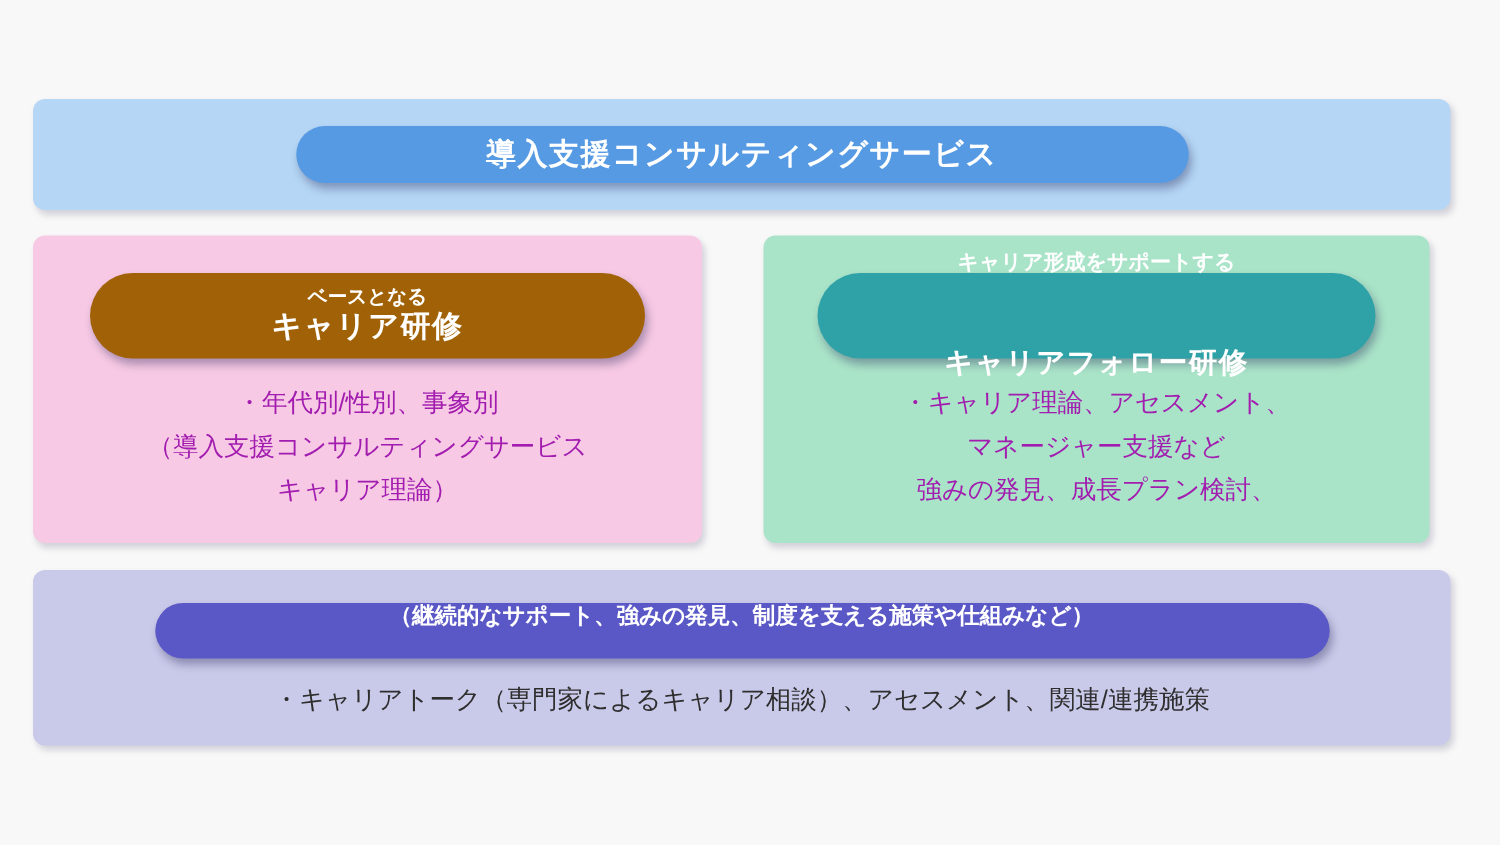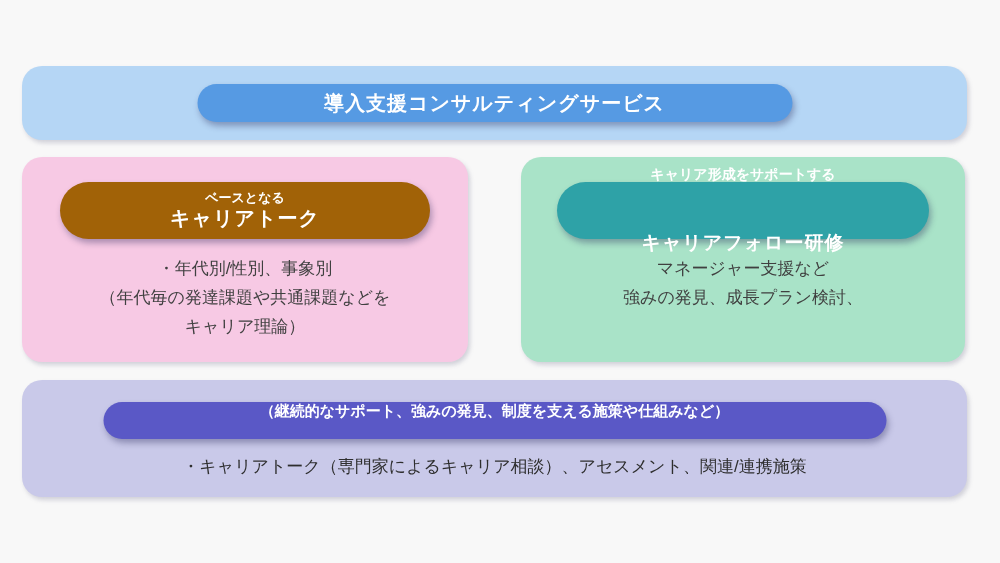--- a/index.html
+++ b/index.html
@@ -10,21 +10,21 @@
   }
   .canvas {
     position: relative;
     width: 1000px;
     height: 563px;
     background: #f8f8f8;
     overflow: hidden;
   }
   .band, .box {
     position: absolute;
-    border-radius: 20px;
+    border-radius: 8px;
     box-shadow: 2px 3px 4px rgba(110, 110, 140, 0.28);
   }
   .pill {
     position: absolute;
     border-radius: 40px;
     display: flex;
     flex-direction: column;
     align-items: center;
     justify-content: center;
     color: #ffffff;
@@ -36,35 +36,35 @@
   
   .band.header { left: 22px; top: 66px; width: 945px; height: 74px; }
   .pill.header-pill {
     left: 50%; transform: translateX(-50%);
     top: 18px; width: 595px; height: 38px;
     font-size: 20px; letter-spacing: 1px;
     flex-direction: row;
   }
   
   .box.left-box  { left: 22px;  top: 157px; width: 446px; height: 205px; }
-  .box.right-box { left: 521px; top: 157px; width: 444px; height: 205px; }
+  .box.right-box { left: 509px; top: 157px; width: 444px; height: 205px; }
   .pill.tall { top: 25px; left: 50%; transform: translateX(-50%); height: 57px; }
   .pill.left-pill  { width: 370px; }
   .pill.right-pill { width: 372px; }
   .pill-small { font-size: 13px; }
   .pill-small.slightly-bigger { font-size: 14px; }
   .pill-large { font-size: 20px; letter-spacing: 1px; }
   .pill-large.slightly-smaller { font-size: 19px; margin-top: 48px; }
   .box-body {
     position: absolute;
     left: 0; right: 0; top: 97px;
     text-align: center;
     font-size: 17px;
     line-height: 29px;
-    color: #404040;
+    color: #a21caf;
   }
   
   .box.bottom-box { left: 22px; top: 380px; width: 945px; height: 117px; }
   .pill.bottom-pill {
     top: 22px; left: 50%; transform: translateX(-50%);
     width: 783px; height: 37px;
     flex-direction: row;
     align-items: baseline;
     white-space: nowrap;
   }
@@ -86,35 +86,36 @@
 
   <section class="band header" style="background-color: rgb(181, 214, 245);">
     <div class="pill header-pill" style="background-color: rgb(86, 154, 227);">
       <span>導入支援コンサルティングサービス</span>
     </div>
   </section>
 
   <section class="box left-box" style="background-color: rgb(247, 201, 228);">
     <div class="pill tall left-pill" style="background-color: #a16207;">
       <div class="pill-small">ベースとなる</div>
-      <div class="pill-large">キャリアトーク</div>
+      <div class="pill-large">キャリア研修</div>
     </div>
     <div class="box-body">
       <div>・年代別/性別、事象別</div>
-      <div>（年代毎の発達課題や共通課題などを</div>
+      <div>（導入支援コンサルティングサービス</div>
       <div>キャリア理論）</div>
     </div>
   </section>
 
   <section class="box right-box" style="background-color: rgb(169, 227, 200);">
     <div class="pill tall right-pill" style="background-color: rgb(46, 162, 167);">
       <div class="pill-small slightly-bigger">キャリア形成をサポートする</div>
       <div class="pill-large slightly-smaller">キャリアフォロー研修</div>
     </div>
     <div class="box-body">
+      <div>・キャリア理論、アセスメント、</div>
       <div>マネージャー支援など</div>
       <div>強みの発見、成長プラン検討、</div>
     </div>
   </section>
 
   <section class="box bottom-box" style="background-color: rgb(201, 201, 233);">
     <div class="pill bottom-pill" style="background-color: rgb(90, 88, 198);">
       <span class="bottom-pill-subtitle">（継続的なサポート、強みの発見、制度を支える施策や仕組みなど）</span>
     </div>
     <div class="bottom-body">・キャリアトーク（専門家によるキャリア相談）、アセスメント、関連/連携施策</div>

